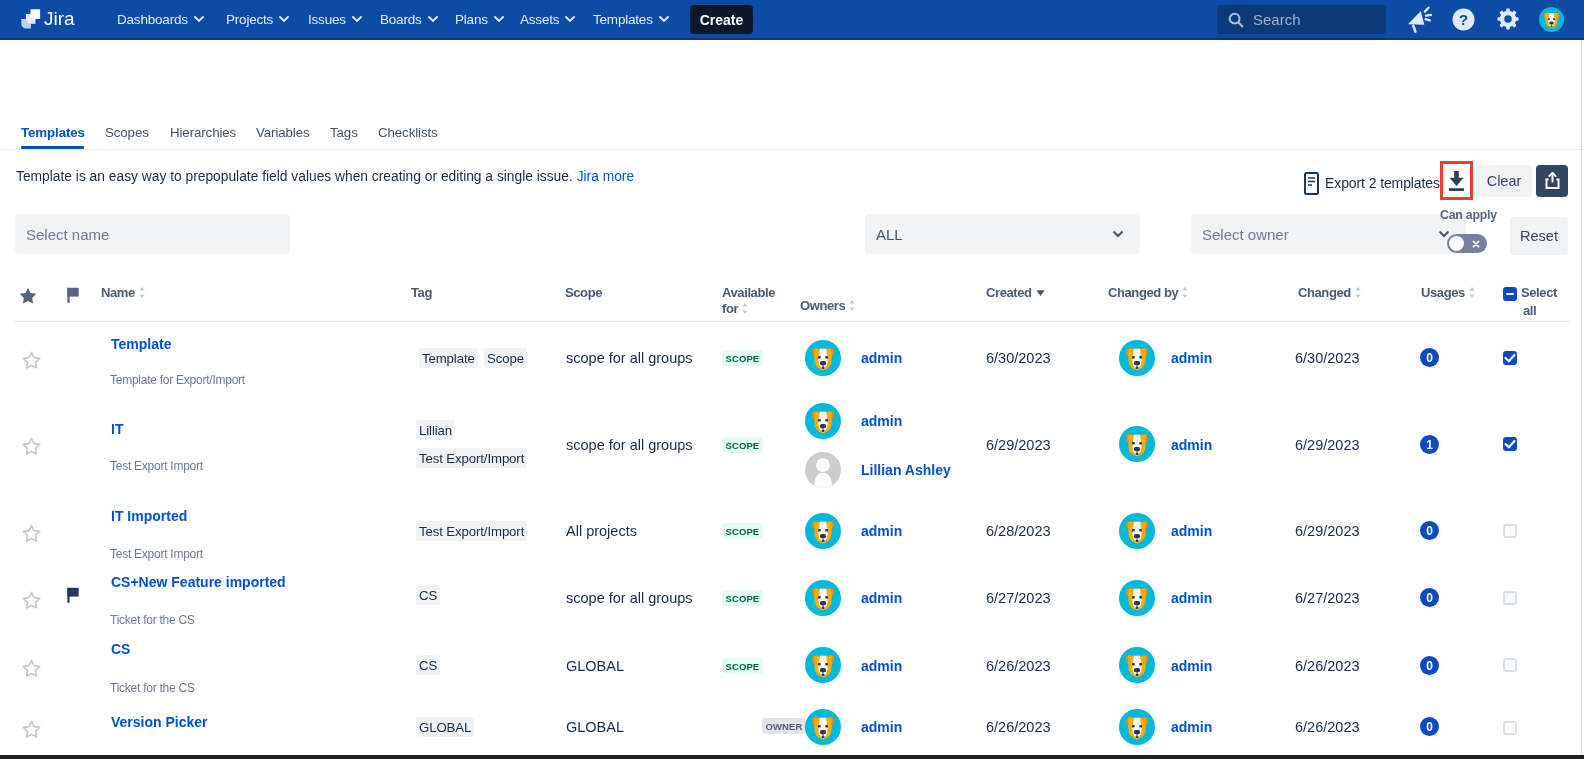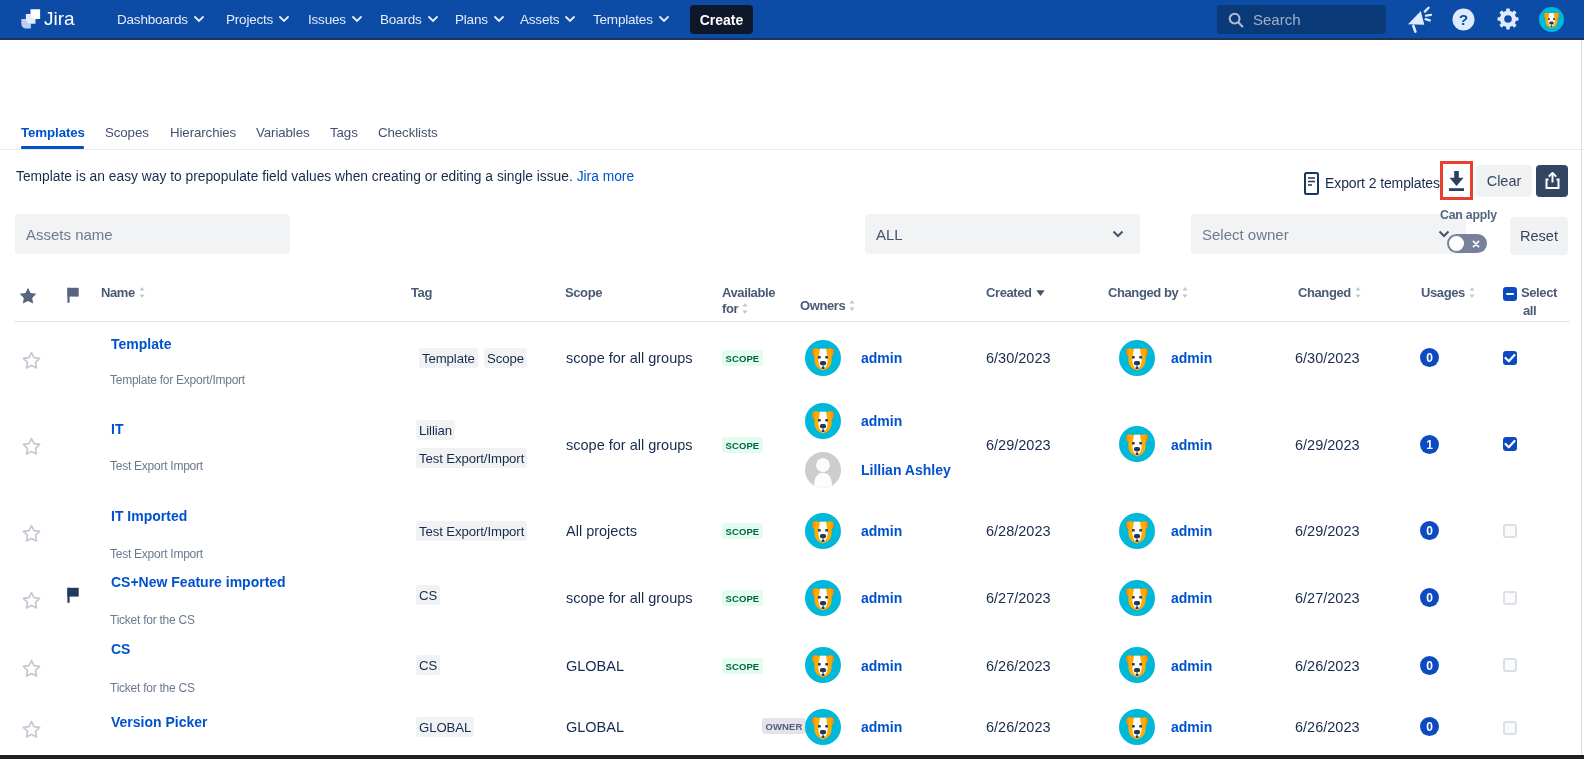--- a/index.html
+++ b/index.html
@@ -194,21 +194,21 @@
   <div class="btn-gray" style="left:1476px;top:165px;width:56px;height:32px">Clear</div>
   <div class="btn-dark">
     <svg width="17" height="18" viewBox="0 0 17 18">
       <path d="M8.5 2 V10.5" stroke="#fff" stroke-width="2" fill="none"></path>
       <path d="M4.8 4.6 L8.5 0.9 L12.2 4.6" stroke="#fff" stroke-width="2" fill="none" stroke-linejoin="round"></path>
       <path d="M4.5 7.5 H2.5 V16 H14.5 V7.5 H12.5" stroke="#fff" stroke-width="2" fill="none"></path>
     </svg>
   </div>
 
   <div class="filter" style="left:15px">
-      <span class="ph">Assets name</span>
+      <span class="ph">Select name</span>
     </div>
   <div class="filter" style="left:865px">
       <span class="ph" style="color:#44546F">ALL</span>
     <svg class="chev" width="12" height="8" viewBox="0 0 12 8">
         <path d="M1.5 1.5 L6 6 L10.5 1.5" stroke="#44546F" stroke-width="2" fill="none"></path>
       </svg>
   </div>
   <div class="filter" style="left:1191px">
       <span class="ph">Select owner</span>
     <svg class="chev" width="12" height="8" viewBox="0 0 12 8">

